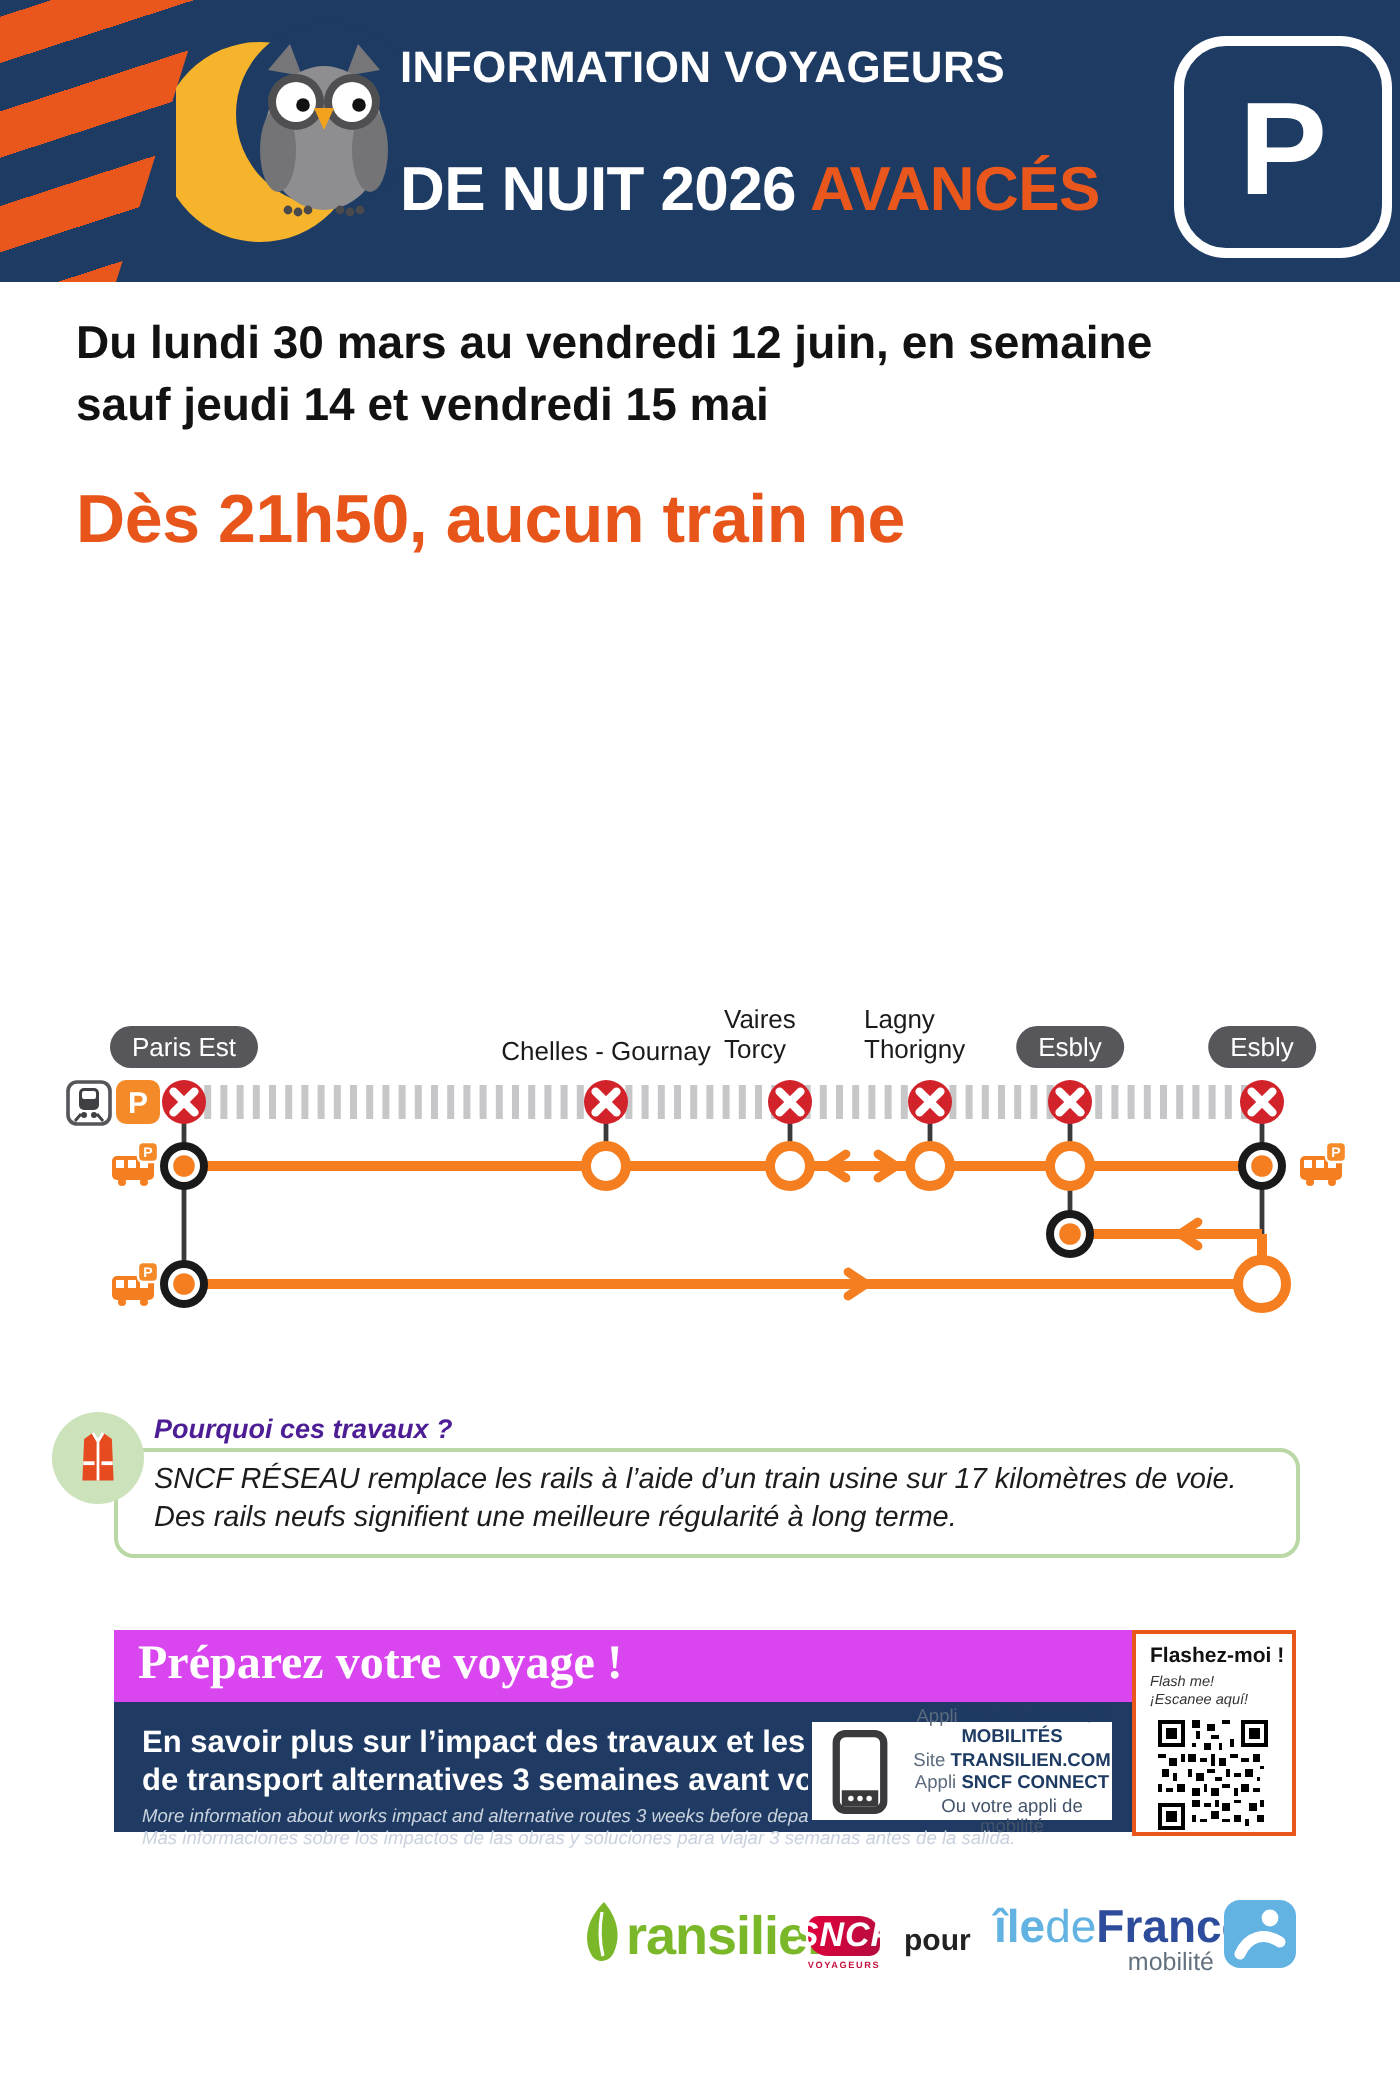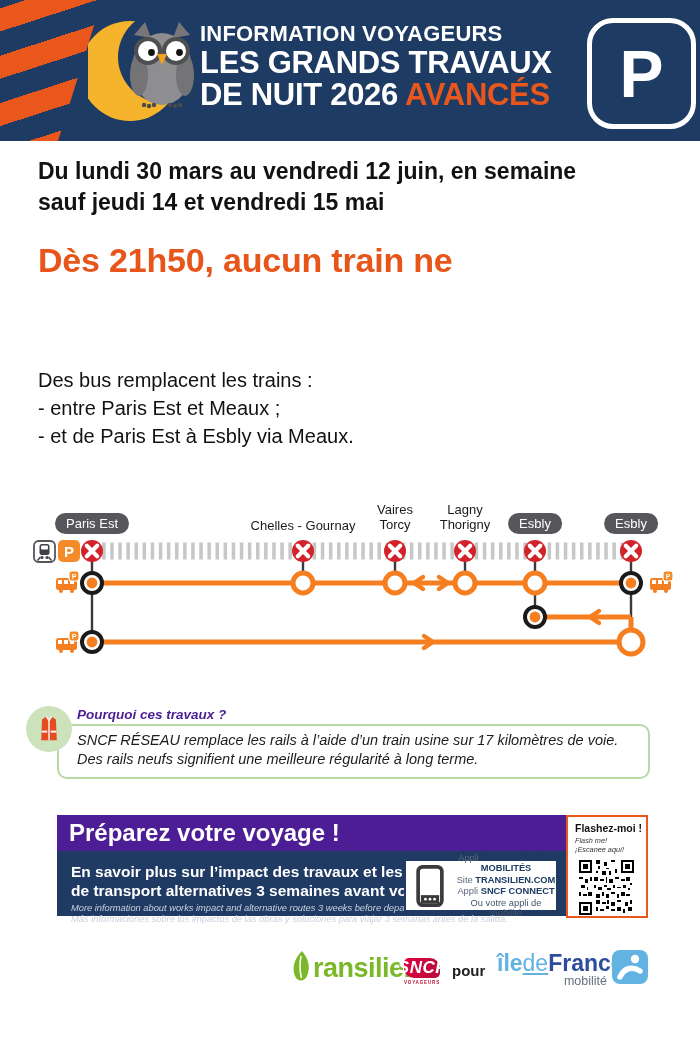--- a/index.html
+++ b/index.html
@@ -22,35 +22,35 @@
 
   
   .dates{position:absolute;left:38px;top:156px;font-size:23px;font-weight:bold;color:#121212;line-height:31px;}
   .headline{position:absolute;left:38px;top:239px;font-size:34px;font-weight:bold;color:#E8551A;line-height:43px;letter-spacing:-.2px;}
   .bus-info{position:absolute;left:38px;top:366px;font-size:20px;color:#121212;line-height:28px;}
 
   
   .diagram{position:absolute;left:0;top:495px;width:700px;height:180px;}
   .diagram svg{position:absolute;left:0;top:0;}
   .st-label{position:absolute;transform:translateX(-50%);font-size:13px;color:#1a1a1a;
-            text-align:center;line-height:15px;white-space:nowrap;}
+            text-align:left;line-height:15px;white-space:nowrap;}
   .st-label.wrap{white-space:normal;width:66px;}
   .pill{position:absolute;transform:translateX(-50%);background:#57575B;color:#fff;border-radius:12px;
         padding:3px 11px;font-size:13px;white-space:nowrap;}
 
   
   .why-box{position:absolute;left:57px;top:724px;width:589px;height:51px;
            border:2px solid #B9D8A5;border-radius:10px;}
   .why-circle{position:absolute;left:26px;top:706px;width:46px;height:46px;border-radius:50%;
               background:#CBE2BB;display:flex;align-items:center;justify-content:center;}
   .why-title{position:absolute;left:77px;top:707px;font-size:13.5px;font-weight:bold;font-style:italic;color:#4c1d95;}
   .why-text{position:absolute;left:77px;top:731px;font-size:14.5px;font-style:italic;color:#1c1c1c;line-height:19px;}
 
   
-  .prep-band{position:absolute;left:57px;top:815px;width:509px;height:36px;background:#4c1d95;}
+  .prep-band{position:absolute;left:57px;top:815px;width:509px;height:36px;background:#d946ef;font-family:Liberation Serif, serif;}
   .prep-title{position:absolute;left:12px;top:4px;font-size:24px;font-weight:bold;color:#fff;white-space:nowrap;}
   .prep-sub{position:absolute;right:12px;top:12px;font-size:12.5px;font-style:italic;color:#fff;white-space:nowrap;}
   .prep-tail{position:absolute;left:140px;top:851px;width:0;height:0;
              border-left:11px solid transparent;border-right:11px solid transparent;border-top:13px solid #E9571D;}
   .prep-navy{position:absolute;left:57px;top:851px;width:509px;height:65px;background:#1F3A63;}
   .prep-info{position:absolute;left:14px;top:11px;font-size:15.5px;font-weight:bold;color:#fff;line-height:19px;white-space:nowrap;}
   .prep-small{position:absolute;left:14px;top:52px;font-size:9.3px;font-style:italic;color:#C9D2DE;line-height:10.8px;white-space:nowrap;}
   .apps-card{position:absolute;left:404px;top:859px;width:154px;height:53px;background:#fff;
              border:2px solid #1F3A63;box-sizing:border-box;display:flex;align-items:center;}
   .phone{margin-left:10px;flex:0 0 auto;}
@@ -70,21 +70,21 @@
   .transilien-text{font-size:27px;font-weight:bold;color:#7AB829;letter-spacing:-.5px;line-height:27px;margin-left:2px;}
   .sncf-box{position:absolute;left:404px;top:18px;width:36px;height:20px;
             background:linear-gradient(110deg,#E2003C,#B40D3E);border-radius:5px 10px 5px 10px;
             display:flex;align-items:center;justify-content:center;}
   .sncf-box span{color:#fff;font-size:17px;font-weight:bold;font-style:italic;letter-spacing:.5px;}
   .sncf-sub{position:absolute;left:402px;top:40px;width:40px;font-size:4.6px;font-weight:bold;color:#C5113F;
             text-align:center;letter-spacing:.8px;}
   .pour{position:absolute;left:452px;top:22px;font-size:15px;font-weight:bold;color:#222;}
   .idfm{position:absolute;left:497px;top:12px;font-size:23px;line-height:23px;white-space:nowrap;}
   .idfm .ile{color:#62B2E2;font-weight:bold;}
-  .idfm .de{color:#62B2E2;text-decoration:underline;}
+  .idfm .de{color:#62B2E2;}
   .idfm .fr{color:#2D4C9B;font-weight:bold;}
   .idfm-sub{position:absolute;left:497px;top:34px;width:110px;text-align:right;font-size:12.5px;color:#63727E;}
   .idfm-icon{position:absolute;left:612px;top:10px;}
 </style>
 </head>
 <body>
 
 <div class="poster">
 
   <div class="header">
@@ -115,44 +115,39 @@
               <circle cx="13" cy="43" r="2.2"></circle>
               <circle cx="18" cy="42" r="2.2"></circle>
           </g>
         </g>
       </svg>
     </div>
 
     <div class="header-text">
       <div class="kicker">INFORMATION VOYAGEURS</div>
       <div class="h-title">
-        <span>LES GRANDS TRAVAUX</span><br>
+        <br>
         <span>DE NUIT 2026</span><span class="hl">AVANCÉS</span>
       </div>
     </div>
 
     <div class="p-badge">
       <span>P</span>
     </div>
   </div>
 
   <div class="dates">
     <div>Du lundi 30 mars au vendredi 12 juin, en semaine</div>
     <div>sauf jeudi 14 et vendredi 15 mai</div>
   </div>
 
   <div class="headline">
     <div>Dès 21h50, aucun train ne</div>
   </div>
 
-  <div class="bus-info">
-    <div>Des bus remplacent les trains :</div>
-    <div>- entre Paris Est et Meaux ;</div>
-    <div>- et de Paris Est à Esbly via Meaux.</div>
-  </div>
 
   <div class="diagram">
     <svg width="700" height="180" viewBox="0 0 700 180">
 
       <line x1="94" y1="56" x2="634" y2="56" stroke="#C7C7C9" stroke-width="17" stroke-dasharray="3.5 4.6"></line>
 
       <g stroke="#3A3A3C" stroke-width="2.4">
         <line x1="92" y1="56" x2="92" y2="88"></line>
         <line x1="303" y1="56" x2="303" y2="88"></line>
         <line x1="395" y1="56" x2="395" y2="88"></line>

